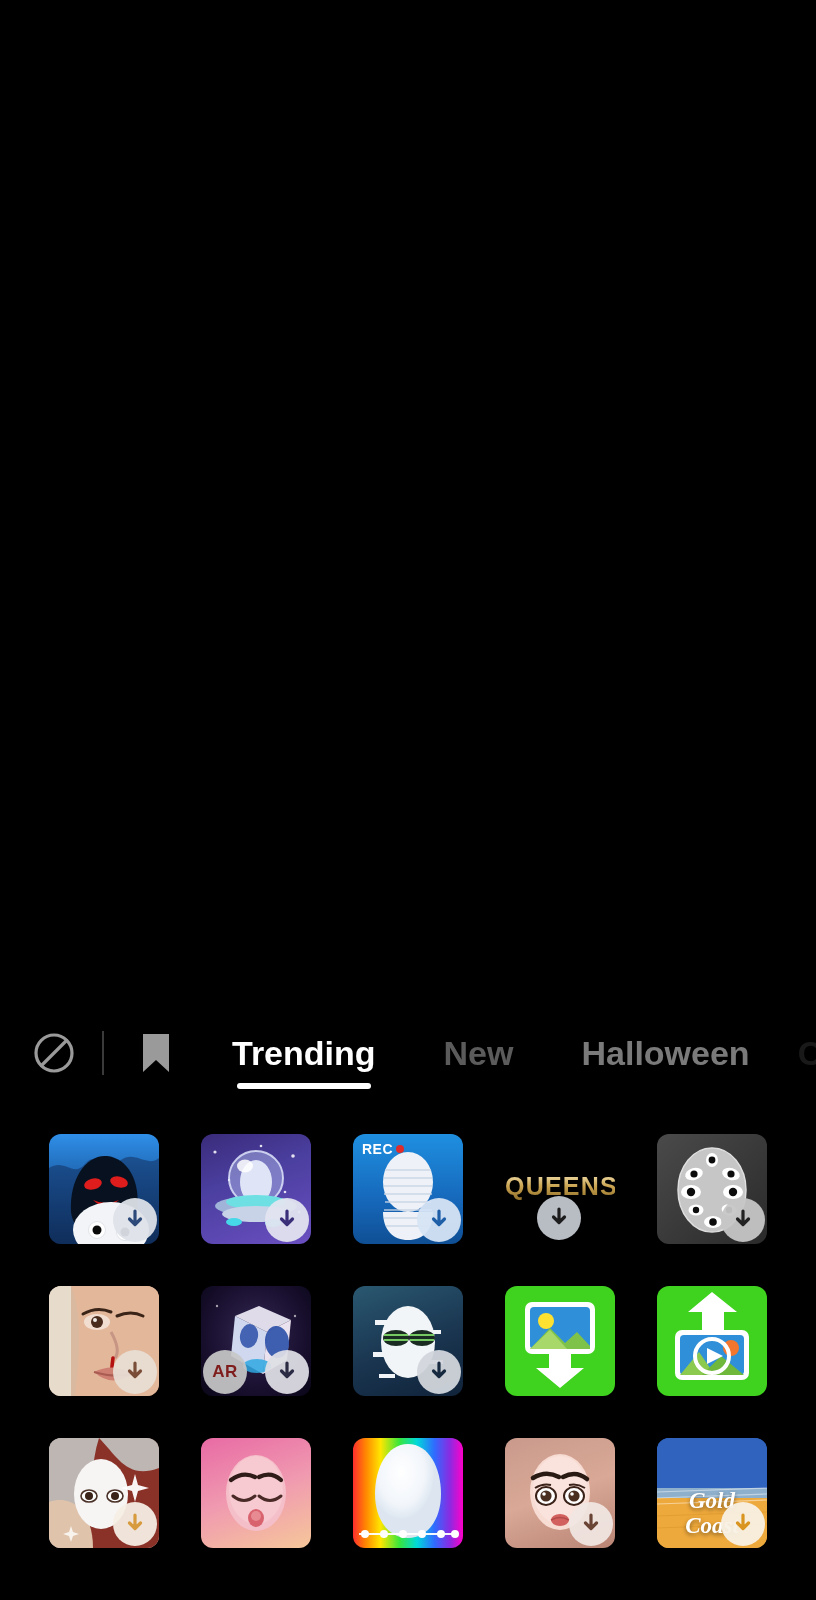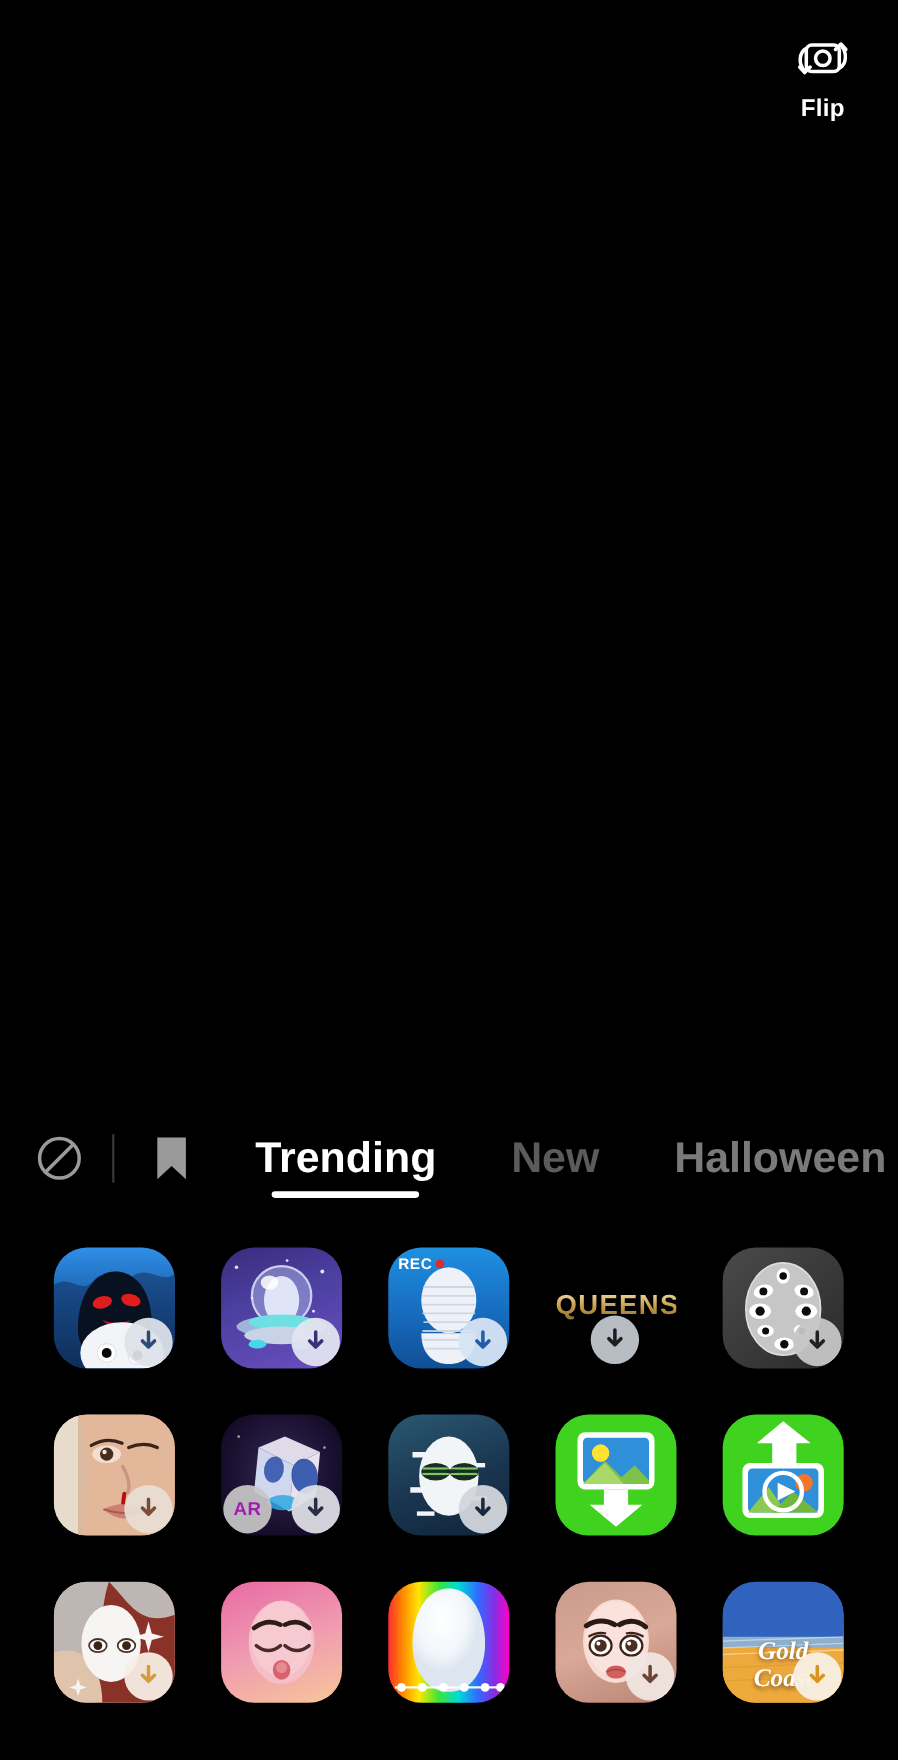--- a/index.html
+++ b/index.html
@@ -78,21 +78,21 @@
     overflow: hidden;
     margin-left: 14px;
   }
   .tab {
     position: relative;
     flex: 0 0 auto;
     padding: 0 34px;
     height: 100px;
     display: flex; align-items: center; justify-content: center;
     color: #7a7a7a;
-    font-size: 39px;
+    font-size: 34px;
     font-weight: 600;
     white-space: nowrap;
     cursor: pointer;
   }
   .tab.active { color: #ffffff; font-weight: 700; }
   .tab.active::after {
     content: "";
     position: absolute;
     bottom: 14px; left: 50%;
     transform: translateX(-50%);
@@ -113,21 +113,21 @@
   }
   .cell {
     width: 152px; height: 128px;
     position: relative;
     display: flex; align-items: center; justify-content: center;
     cursor: pointer;
   }
   .thumb {
     position: relative;
     width: 110px; height: 110px;
-    border-radius: 30px;
+    border-radius: 12px;
     overflow: hidden;
     display: block;
   }
   .thumb.notile { background: transparent; }
 
   
   .dl-badge {
     position: absolute;
     right: 2px; bottom: 2px;
     width: 44px; height: 44px;
@@ -136,21 +136,21 @@
     z-index: 6;
   }
   .dl-badge svg { width: 22px; height: 22px; display: block; }
   .ar-badge {
     position: absolute;
     left: 2px; bottom: 2px;
     width: 44px; height: 44px;
     border-radius: 50%;
     background: rgba(200,200,200,.92);
     display: flex; align-items: center; justify-content: center;
-    font-size: 17px; font-weight: 800; color: #a21caf;
+    font-size: 17px; font-weight: 800; color: #7f1d1d;
     letter-spacing: .5px;
     z-index: 6;
   }
 
   
   .art { position: absolute; inset: 0; }
 
   .t-ghost { background: linear-gradient(180deg,#2f8fe8 0%,#1d5fa8 45%,#0d2c55 100%); }
   .t-ufo   { background: linear-gradient(160deg,#3a2b7a 0%,#4b3fa0 40%,#6a4fc0 100%); }
   .t-rec   { background: linear-gradient(180deg,#1f8fe0 0%,#1668bb 60%,#0f4f94 100%); }
@@ -206,33 +206,20 @@
   }
   .rec-dot { width: 8px; height: 8px; border-radius: 50%; background: #e02b2b; display: inline-block; }
 </style>
 </head>
 <body>
 
 <div class="screen">
 
   <div class="viewfinder"></div>
 
-  <div class="flip-btn">
-    <svg class="flip-icon" viewBox="0 0 54 50">
-      <g fill="none" stroke="#ffffff" stroke-width="3.2" stroke-linecap="round" stroke-linejoin="round">
-        <path d="M17 13 h20 a5 5 0 0 1 5 5 v14 a5 5 0 0 1 -5 5 h-20 a5 5 0 0 1 -5 -5 v-14 a5 5 0 0 1 5 -5 z"></path>
-        <path d="M12 16 C5 20, 5 30, 10 36"></path>
-        <path d="M42 34 C49 30, 49 20, 44 14"></path>
-      </g>
-      <circle cx="27" cy="25" r="6.6" fill="none" stroke="#ffffff" stroke-width="3.2"></circle>
-      <path d="M6 33 l4.5 5 l5 -5" fill="none" stroke="#ffffff" stroke-width="3.2" stroke-linecap="round" stroke-linejoin="round"></path>
-      <path d="M48 17 l-4.5 -5 l-5 5" fill="none" stroke="#ffffff" stroke-width="3.2" stroke-linecap="round" stroke-linejoin="round"></path>
-    </svg>
-    <span class="flip-label">Flip</span>
-  </div>
 
   <div class="panel">
 
     <div class="tabbar">
 
       <div class="tab-icon-btn">
         <svg width="46" height="46" viewBox="0 0 46 46">
           <circle cx="23" cy="23" r="18" fill="none" stroke="#9a9a9a" stroke-width="3.2"></circle>
           <line x1="10.5" y1="35.5" x2="35.5" y2="10.5" stroke="#9a9a9a" stroke-width="3.2" stroke-linecap="round"></line>
         </svg>

